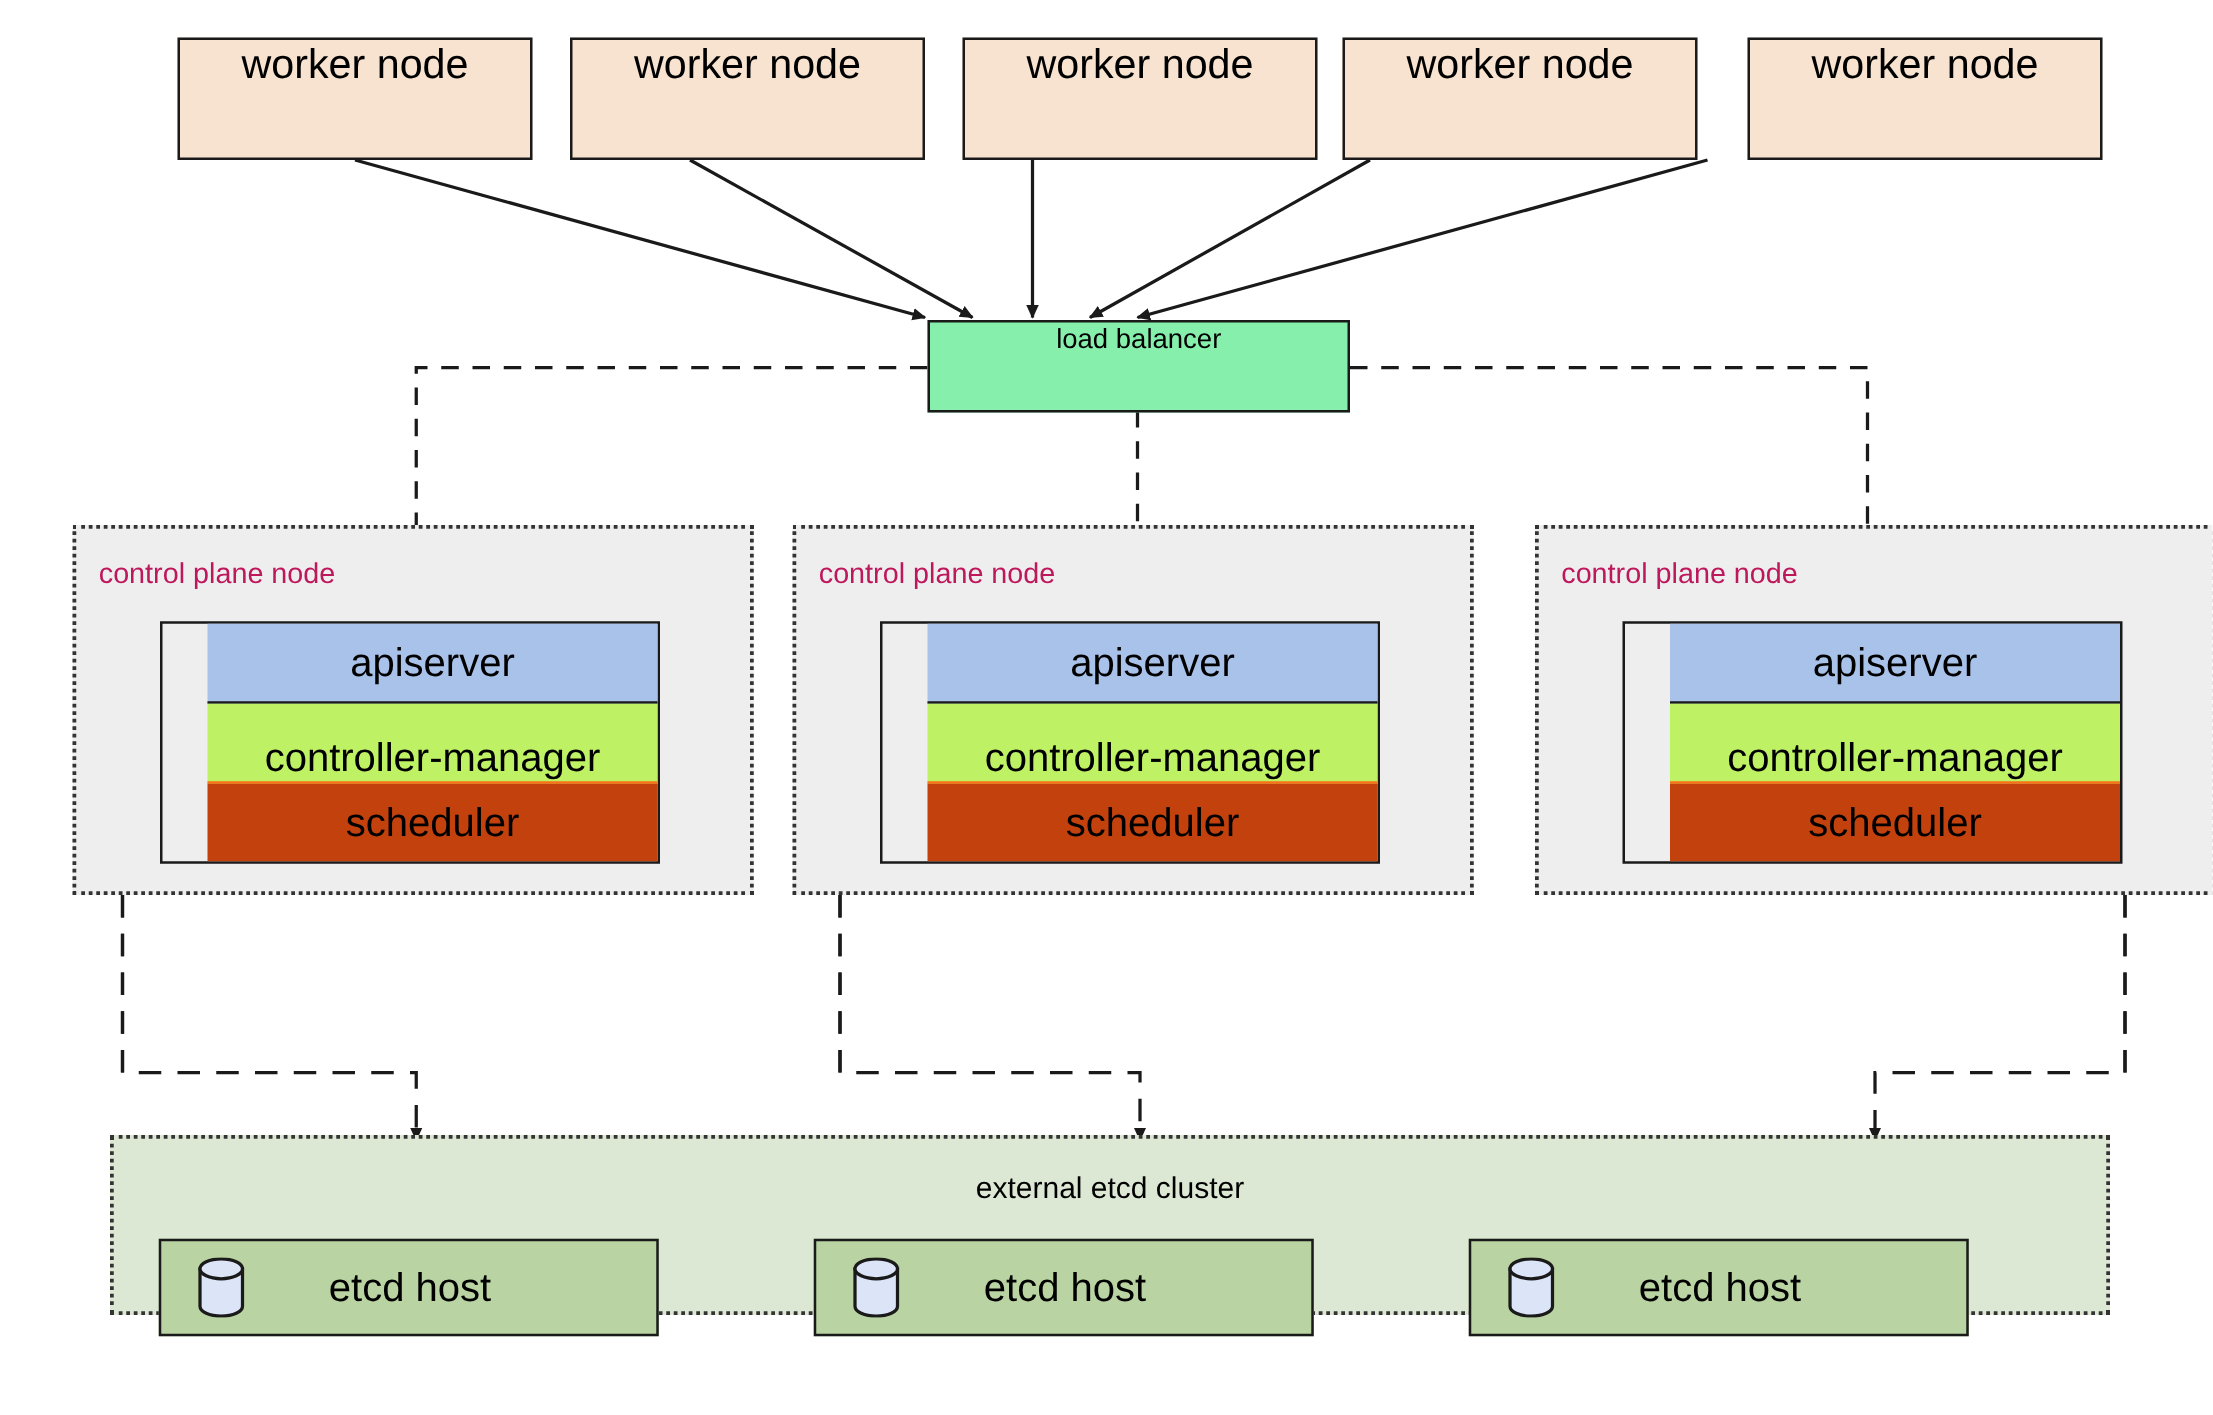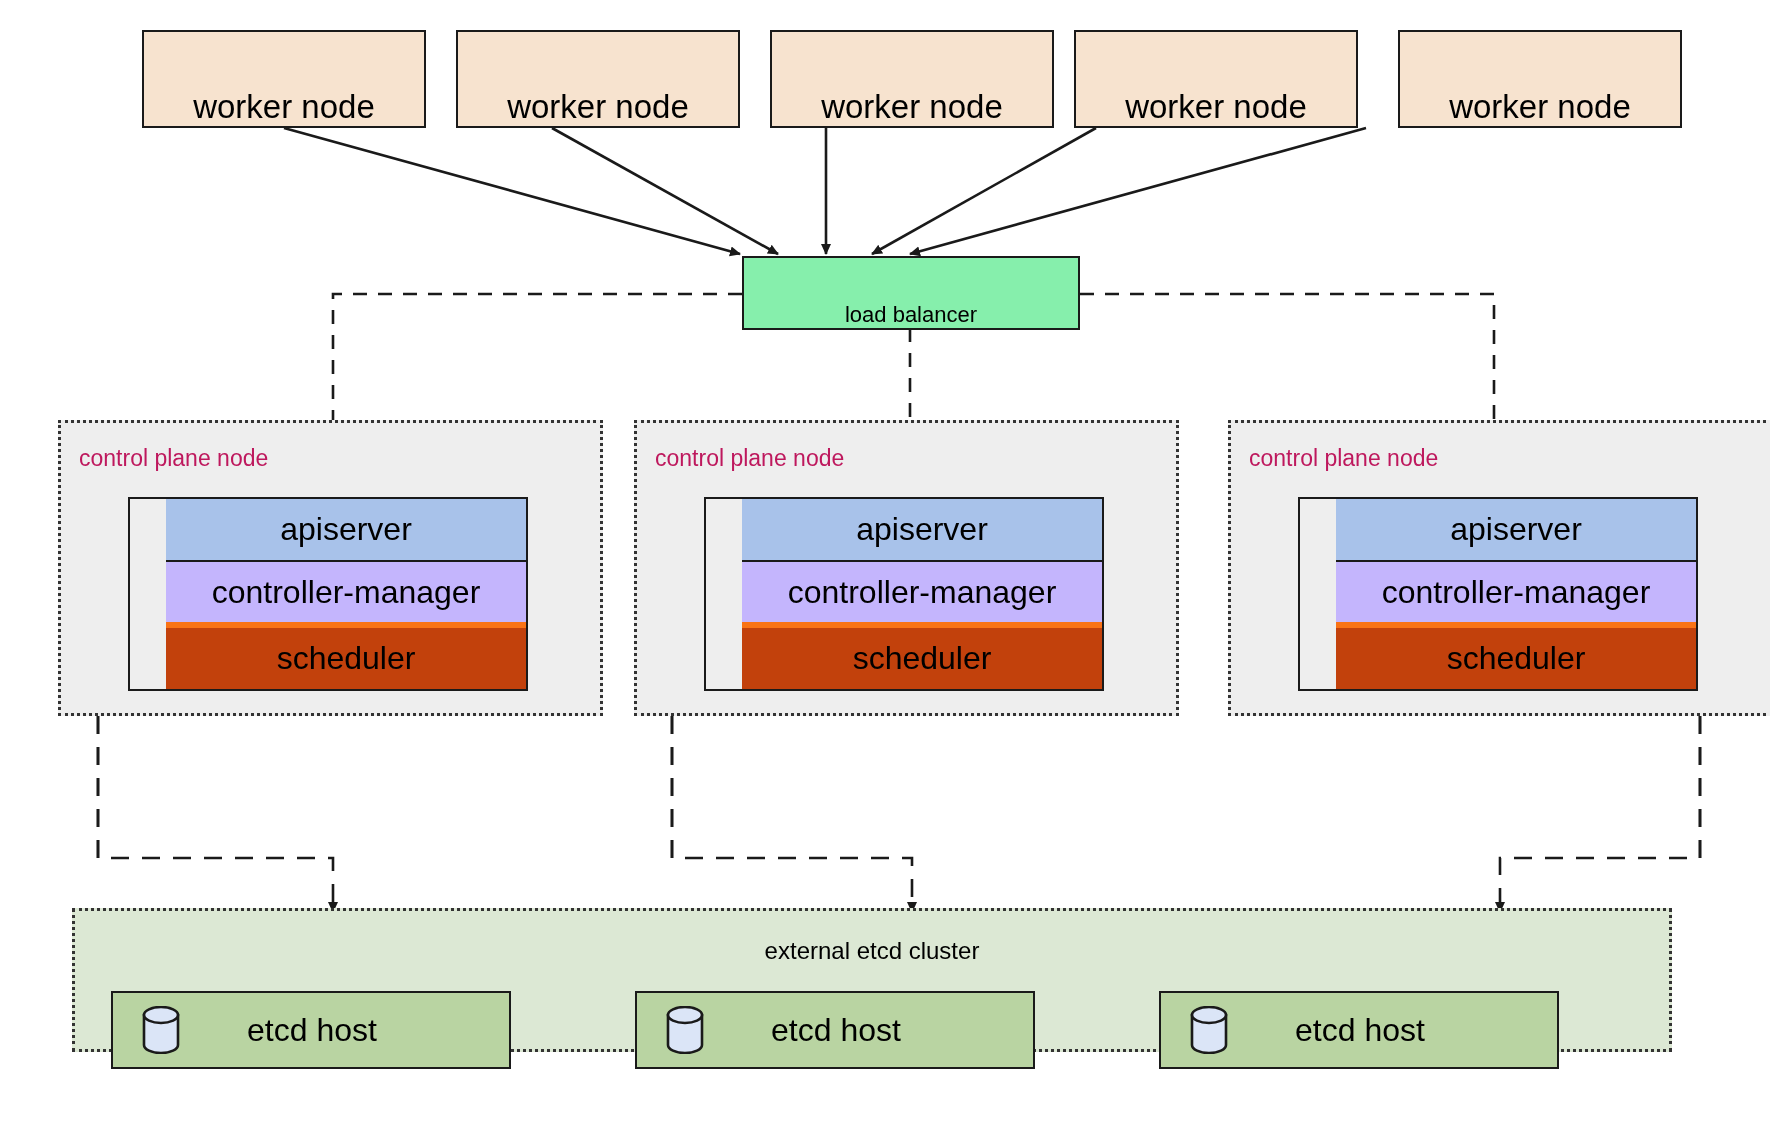--- a/index.html
+++ b/index.html
@@ -22,21 +22,21 @@
     left: 0;
     top: 0;
     width: 1770px;
     height: 1132px;
     pointer-events: none;
   }
   .box {
     position: absolute;
     box-sizing: border-box;
     display: flex;
-    align-items: flex-end;
+    align-items: flex-start;
     justify-content: center;
     border: 2px solid #1a1a1a;
     color: #000000;
     text-align: center;
   }
   .worker-node {
     background: #f7e3cf;
     font-size: 33px;
   }
   .load-balancer {
@@ -72,22 +72,23 @@
     justify-content: center;
     font-size: 32px;
     color: #000000;
     box-sizing: border-box;
   }
   .cp-row.apiserver {
     background: #a8c2ea;
     border-bottom: 2px solid #1a1a1a;
   }
   .cp-row.controller {
-    background: #c4b5fd;
-    border-bottom: 6px solid #f97316;
+    background: #bef264;
+    border-bottom: 2px solid #f97316;
+    align-items: flex-end;
   }
   .cp-row.scheduler {
     background: #c2410c;
   }
   .etcd-cluster {
     position: absolute;
     box-sizing: border-box;
     background: #dce8d4;
     border: 3px dotted #333333;
   }
@@ -231,21 +232,21 @@
       </div>
       <div class="cp-row controller">
         <span>controller-manager</span>
       </div>
       <div class="cp-row scheduler">
         <span>scheduler</span>
       </div>
     </div>
   </div>
 
-  <div class="etcd-cluster" style="left:72px; top:908px; width:1600px; height:144px;">
+  <div class="etcd-cluster" style="left:88px; top:908px; width:1600px; height:144px;">
     <span class="etcd-cluster-label">external etcd cluster</span>
 
     <div class="etcd-host" style="left:36px; top:80px; width:400px; height:78px;">
       <span class="db-icon">
         <svg viewBox="0 0 40 48" width="40" height="48">
           <path d="M3,9 L3,39 a17,8 0 0,0 34,0 L37,9 z" fill="#dbe5f7" stroke="#1a1a1a" stroke-width="2.6"></path>
           <ellipse cx="20" cy="9" rx="17" ry="8" fill="#dbe5f7" stroke="#1a1a1a" stroke-width="2.6"></ellipse>
         </svg>
       </span>
       <span class="etcd-host-label">etcd host</span>

